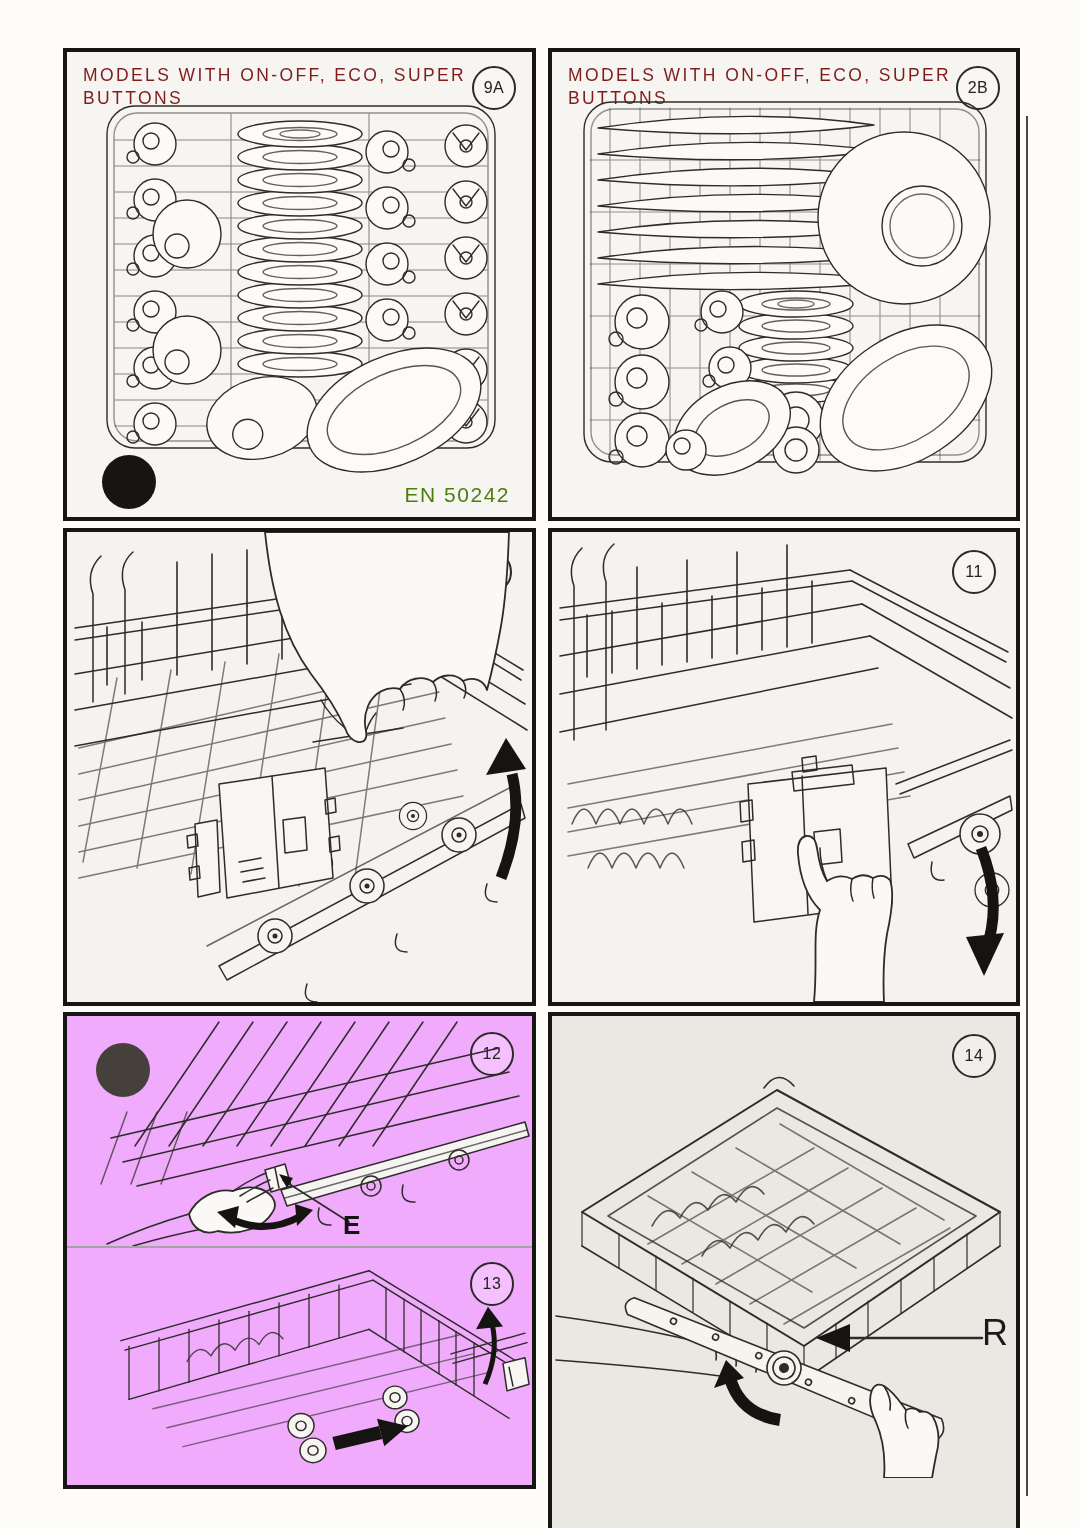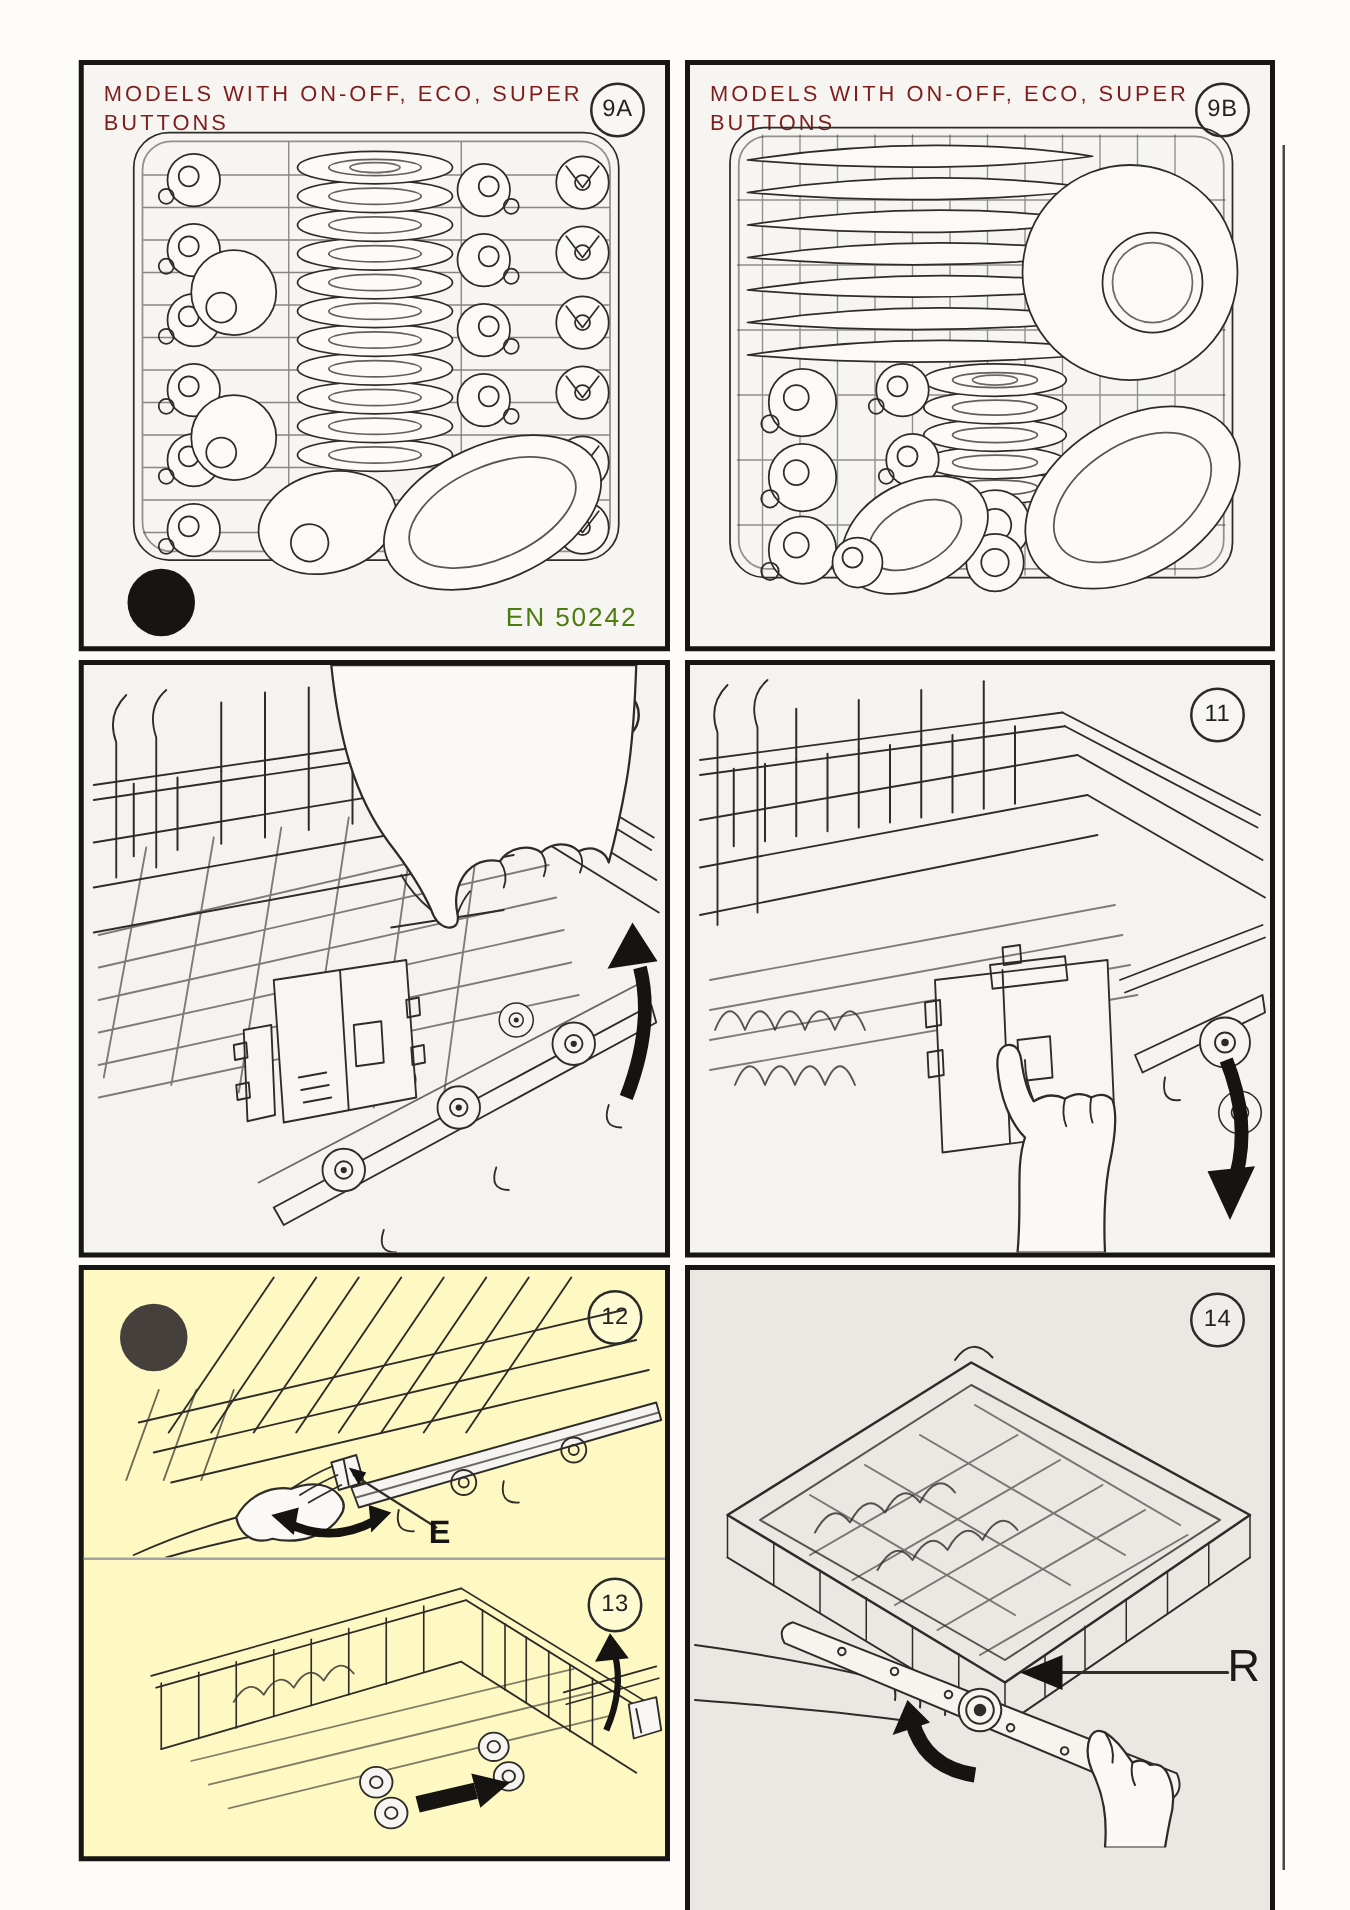--- a/index.html
+++ b/index.html
@@ -3,27 +3,27 @@
 <meta charset="utf-8">
 <style>
   html,body{margin:0;padding:0;background:#e8e6e2;}
   .page{position:relative;width:1080px;height:1528px;background:#fdfcf9;
         font-family:"Liberation Sans",sans-serif;overflow:hidden;}
   .panel{position:absolute;background:#f4f3ef;border:4px solid #171614;box-sizing:border-box;}
   #panel-9a{left:63px;top:48px;width:473px;height:473px;background:#f6f5f1;}
   #panel-9b{left:548px;top:48px;width:472px;height:473px;background:#f6f5f1;}
   #panel-10{left:63px;top:528px;width:473px;height:478px;}
   #panel-11{left:548px;top:528px;width:472px;height:478px;}
-  #panel-1213{left:63px;top:1012px;width:473px;height:477px;background:#fef9c3;}
+  #panel-1213{left:63px;top:1012px;width:473px;height:477px;background:#f0abfc;}
   #panel-14{left:548px;top:1012px;width:472px;height:576px;background:#eae8e3;}
   .subpanel{position:absolute;left:0;right:0;}
   #subpanel-12{top:0;height:230px;}
   #subpanel-13{top:230px;bottom:0;border-top:2px solid #a3a3a3;}
   .badge{position:absolute;width:40px;height:40px;border:2px solid #2b2a28;border-radius:50%;
-         display:flex;align-items:center;justify-content:center;font-size:19px;
+         display:flex;align-items:center;justify-content:center;font-size:16px;
          color:#232220;letter-spacing:.5px;background:rgba(255,255,255,.25);}
   .panel-title{position:absolute;top:12px;left:16px;width:400px;font-size:17.5px;
                letter-spacing:2.4px;line-height:1.3;color:#7f1d1d;}
   .caption{position:absolute;right:22px;bottom:10px;font-size:21px;letter-spacing:1.5px;color:#4d7c0f;}
   .part-label-e{position:absolute;left:276px;top:194px;font-size:26px;font-weight:bold;color:#151412;}
   .part-label-r{position:absolute;left:430px;top:296px;font-size:36px;color:#1b1a18;}
   .illus{position:absolute;left:0;top:0;display:block;}
   .scan-line{position:absolute;left:1026px;top:116px;width:2px;height:1380px;background:#4a4846;}
 </style>
 </head>
@@ -123,21 +123,21 @@
             <ellipse rx="71" ry="37" opacity=".8"></ellipse>
         </g>
       </g>
       <circle cx="62" cy="382" r="27" fill="#171512"></circle>
     </svg>
     <div class="caption">EN 50242</div>
   </div>
 
   <div class="panel" id="panel-9b">
     <div class="panel-title">MODELS WITH ON-OFF, ECO, SUPER BUTTONS</div>
-    <div class="badge" style="top:14px;right:16px;">9B</div>
+    <div class="badge" style="top:14px;right:16px;">2B</div>
     <svg class="illus" style="top:46px" width="464" height="414" viewBox="0 0 464 414">
       <defs>
         <g id="b-cup">
           <circle r="27" fill="#fbfaf6"></circle>
             <circle cx="-5" cy="-4" r="10" fill="none"></circle>
             <circle cx="-26" cy="17" r="7" fill="none"></circle>
         </g>
         <g id="b-smallcup">
           <circle r="21" fill="#fbfaf6"></circle>
             <circle cx="-4" cy="-3" r="8" fill="none"></circle>

